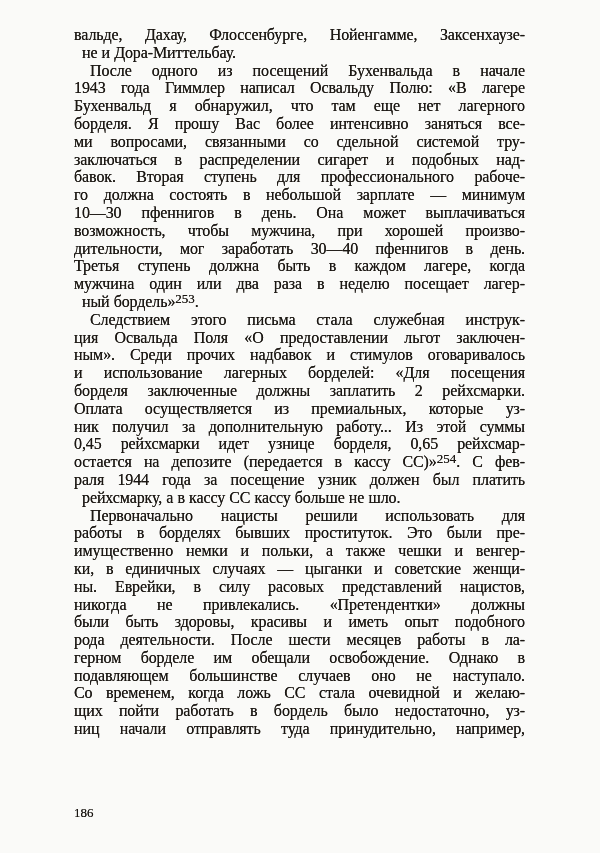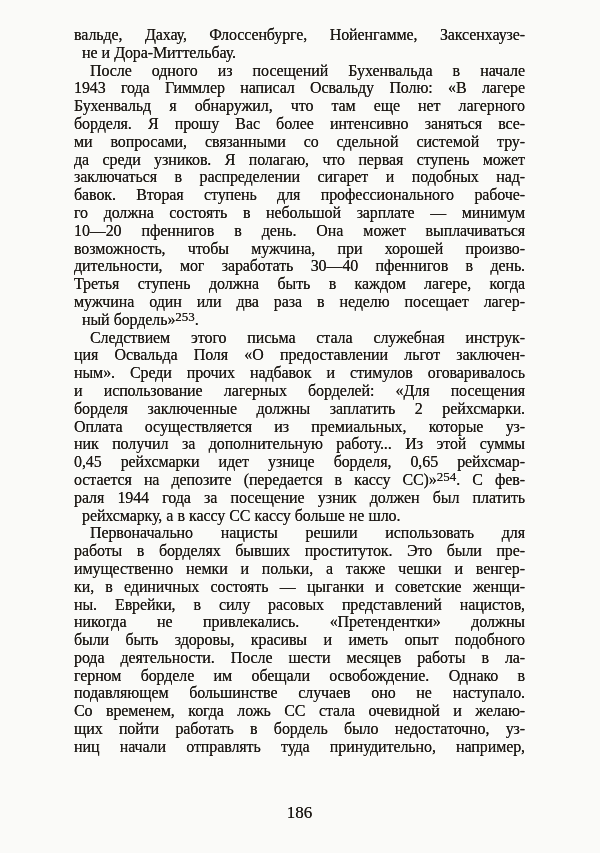--- a/index.html
+++ b/index.html
@@ -51,46 +51,44 @@
     font-size: 13px;
     line-height: 0;
     vertical-align: 4px;
     letter-spacing: 0;
   }
   .page-number {
     position: absolute;
     left: 74px;
     top: 803px;
     width: 451px;
-    text-align: center;
-    font-size: 17px;
+    font-size: 13px;
     line-height: 20px;
     text-shadow: 0 0 0.35px rgba(20, 16, 12, 0.85);
   }
 </style>
 </head>
 <body>
 
 <div class="book-page">
   <div class="text-block">
       <div class="para">
         <div class="line">вальде, Дахау, Флоссенбурге, Нойенгамме, Заксенхаузе-</div>
         <div class="line para-end">не и Дора-Миттельбау.</div>
       </div>
       <div class="para">
         <div class="line indent">После одного из посещений Бухенвальда в начале</div>
         <div class="line">1943 года Гиммлер написал Освальду Полю: «В лагере</div>
         <div class="line">Бухенвальд я обнаружил, что там еще нет лагерного</div>
         <div class="line">борделя. Я прошу Вас более интенсивно заняться все-</div>
         <div class="line">ми вопросами, связанными со сдельной системой тру-</div>
-        <div class="line">да среди узников. Я полагаю, что первая ступень  может</div>
         <div class="line">заключаться в распределении сигарет и подобных над-</div>
         <div class="line">бавок. Вторая ступень для профессионального рабоче-</div>
         <div class="line">го должна состоять в небольшой зарплате — минимум</div>
-        <div class="line">10—20 пфеннигов в день. Она может выплачиваться</div>
+        <div class="line">10—30 пфеннигов в день. Она может выплачиваться</div>
         <div class="line">возможность, чтобы мужчина, при хорошей произво-</div>
         <div class="line">дительности, мог заработать 30—40 пфеннигов в день.</div>
         <div class="line">Третья ступень должна быть в каждом лагере, когда</div>
         <div class="line">мужчина один или два раза в неделю посещает лагер-</div>
         <div class="line para-end">ный бордель»<sup>253</sup>.</div>
       </div>
       <div class="para">
         <div class="line indent">Следствием этого письма стала служебная инструк-</div>
         <div class="line">ция Освальда Поля «О предоставлении льгот заключен-</div>
         <div class="line">ным». Среди прочих надбавок и стимулов оговаривалось</div>
@@ -100,21 +98,21 @@
         <div class="line">ник получил за дополнительную работу... Из этой суммы</div>
         <div class="line">0,45 рейхсмарки идет узнице борделя, 0,65 рейхсмар-</div>
         <div class="line">остается на депозите (передается в кассу СС)»<sup>254</sup>. С фев-</div>
         <div class="line">раля 1944 года за посещение узник должен был платить</div>
         <div class="line para-end">рейхсмарку, а в кассу СС кассу больше не шло.</div>
       </div>
       <div class="para">
         <div class="line indent">Первоначально нацисты решили использовать для</div>
         <div class="line">работы в борделях бывших проституток. Это были пре-</div>
         <div class="line">имущественно немки и польки, а также чешки и венгер-</div>
-        <div class="line">ки, в единичных состоять — цыганки и советские женщи-</div>
+        <div class="line">ки, в единичных случаях — цыганки и советские женщи-</div>
         <div class="line">ны. Еврейки, в силу расовых представлений нацистов,</div>
         <div class="line">никогда  не  привлекались.  «Претендентки»  должны</div>
         <div class="line">были быть здоровы, красивы и иметь опыт подобного</div>
         <div class="line">рода деятельности. После шести месяцев работы в ла-</div>
         <div class="line">герном борделе им обещали освобождение. Однако в</div>
         <div class="line">подавляющем большинстве случаев оно не наступало.</div>
         <div class="line">Со временем, когда ложь СС стала очевидной и желаю-</div>
         <div class="line">щих пойти работать в бордель было недостаточно, уз-</div>
         <div class="line">ниц начали отправлять туда принудительно, например,</div>
       </div>

